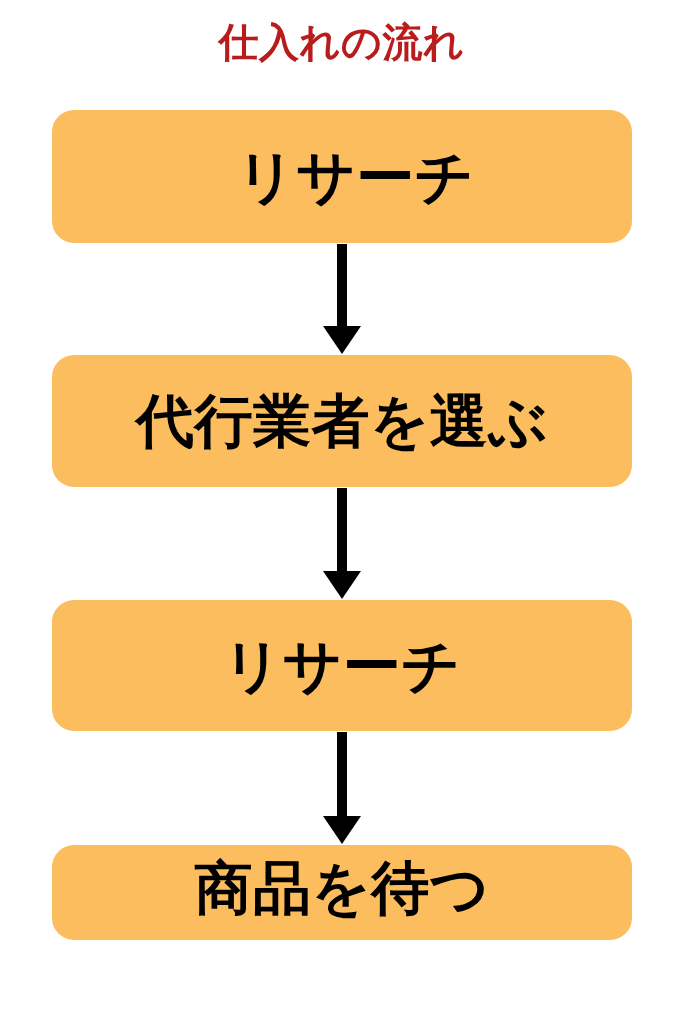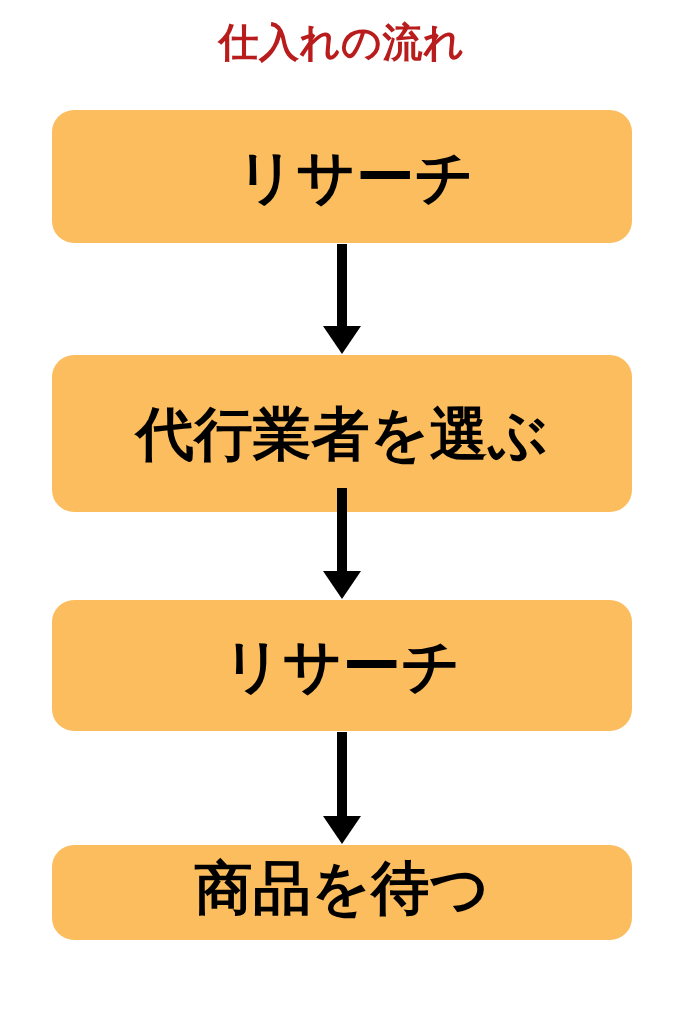--- a/index.html
+++ b/index.html
@@ -57,21 +57,21 @@
     font-size: 58px;
     line-height: 60px;
     font-weight: 700;
     color: #000000;
     letter-spacing: 0.5px;
     white-space: nowrap;
     text-align: center;
   }
 
   #node-1 { top: 110px; padding-left: 27px; }
-  #node-2 { top: 355px; height: 157px; }
+  #node-2 { top: 355px; height: 132px; }
   #node-3 { top: 600px; height: 131px; }
   #node-4 { top: 845px; height: 95px; font-family: Liberation Mono, monospace; }
 
   
   .connector {
     position: absolute;
     left: 323px;
     width: 38px;
   }
   .connector svg {

